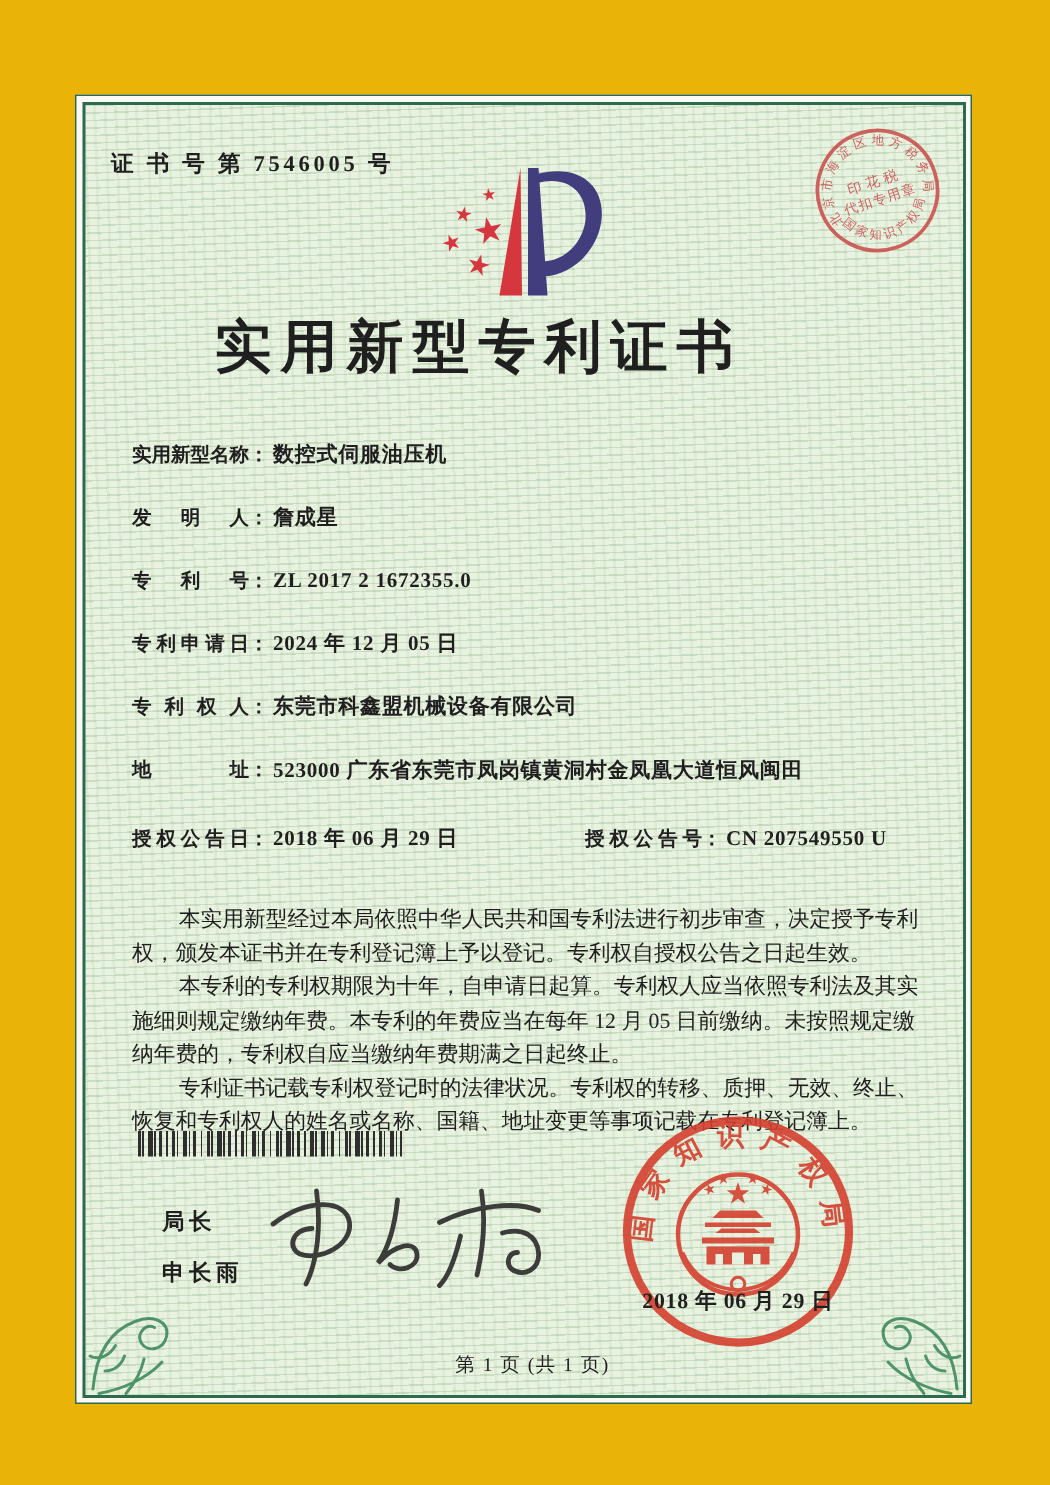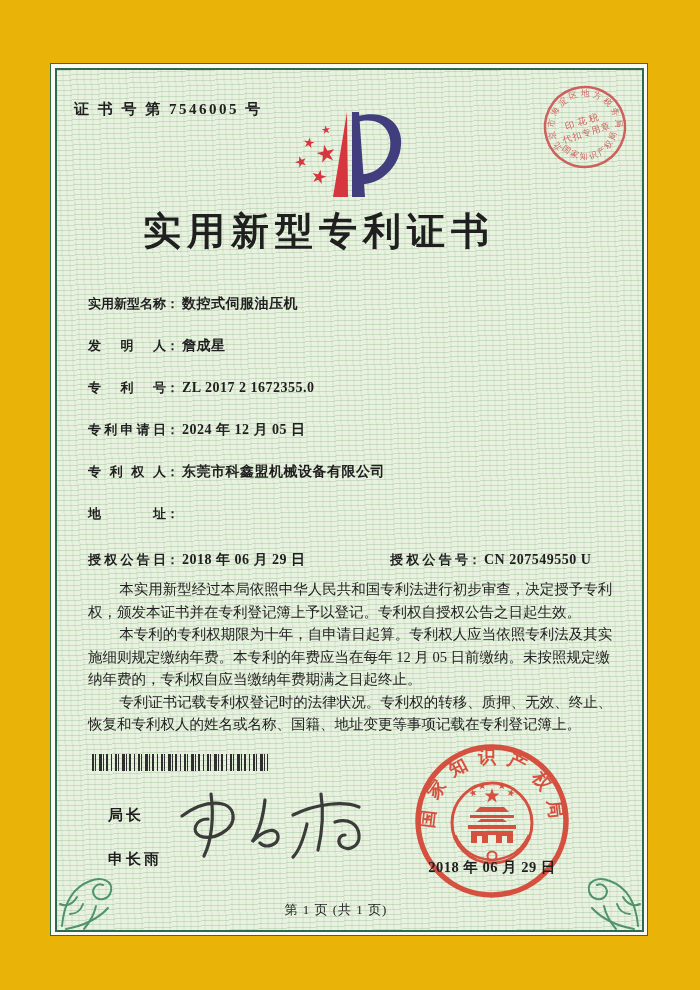--- a/index.html
+++ b/index.html
@@ -19,33 +19,33 @@
   .title{left:50px;top:206px;width:538px;text-align:center;font-size:38px;font-weight:700;letter-spacing:6px}
   .fields{left:88px;top:294px;width:528px;font-weight:600}
   .frow{position:absolute;left:0;white-space:nowrap}
   .r1{top:0}.r2{top:42px}.r3{top:84px}.r4{top:126px}.r5{top:168px}.r6{top:210px}.r7{top:256px}
   .flabel{display:inline-block;width:78px;text-align:justify;text-align-last:justify;font-size:13px}
   .fcolon{display:inline-block;width:16px;font-size:13px}
   .fvalue{font-size:14px;letter-spacing:.5px}
   .addrval{display:inline-block;vertical-align:top;white-space:normal;width:360px;line-height:22px}
   .addrval span{display:block}
   .pair2{position:absolute;left:302px;top:0;white-space:nowrap}
-  .paras{left:88px;top:578px;width:530px;font-size:14.5px;line-height:22.5px}
+  .paras{left:88px;top:602px;width:530px;font-size:14.5px;line-height:22.5px}
   .paras p{margin:0;text-indent:2.15em}
   .barcode{left:92px;top:754px;width:176px;height:17px;
      background:repeating-linear-gradient(90deg,#2e2e2e 0 2px,rgba(0,0,0,0) 2px 3px,#2e2e2e 3px 4px,
         rgba(0,0,0,0) 4px 7px,#2e2e2e 7px 10px,rgba(0,0,0,0) 10px 11px,#2e2e2e 11px 12px,
         rgba(0,0,0,0) 12px 14px,#2e2e2e 14px 16px,rgba(0,0,0,0) 16px 19px,#2e2e2e 19px 20px,rgba(0,0,0,0) 20px 23px)}
   .signer{left:108px;top:808px;font-size:15px;font-weight:700;letter-spacing:3px;line-height:1}
-  .signer div+div{margin-top:29px}
+  .signer div+div{margin-top:19px}
   .sig{left:168px;top:786px}
   .sealsvg{left:404px;top:734px}
   .sealdate{left:412px;top:858px;width:160px;text-align:center;font-size:14.5px;letter-spacing:.5px;font-weight:600;white-space:pre}
   .stamp{left:537px;top:79px;opacity:.92}
-  .footer{left:37px;top:901px;width:598px;text-align:center;font-size:13px;letter-spacing:1px}
+  .footer{left:56px;top:901px;width:598px;text-align:center;font-size:13px;letter-spacing:1px}
   svg text{font-family:"Liberation Serif","DejaVu Serif",serif}
 </style>
 </head>
 <body>
 
 <div class="sheet">
 
   <div class="frame">
     <div class="frame-inner"></div>
   </div>
@@ -97,21 +97,21 @@
     <div class="frow r3">
       <span class="flabel">专利号</span><span class="fcolon">：</span><span class="fvalue">ZL 2017 2 1672355.0</span>
     </div>
     <div class="frow r4">
       <span class="flabel">专利申请日</span><span class="fcolon">：</span><span class="fvalue">2024 年 12 月 05 日</span>
     </div>
     <div class="frow r5">
       <span class="flabel">专利权人</span><span class="fcolon">：</span><span class="fvalue">东莞市科鑫盟机械设备有限公司</span>
     </div>
     <div class="frow r6">
-      <span class="flabel">地址</span><span class="fcolon">：</span><span class="fvalue addrval"></span>
+      <span class="flabel">地址</span><span class="fcolon">：</span><span class="fvalue addrval"><span>523000 广东省东莞市凤岗镇黄洞村金凤凰大道恒风闽田</span></span>
     </div>
     <div class="frow r7" style="width:528px">
       <span class="flabel">授权公告日</span><span class="fcolon">：</span><span class="fvalue">2018 年 06 月 29 日</span>
       <span class="pair2">
         <span class="flabel">授权公告号</span><span class="fcolon">：</span><span class="fvalue">CN 207549550 U</span>
       </span>
     </div>
   </div>
 
   <div class="abs paras">

